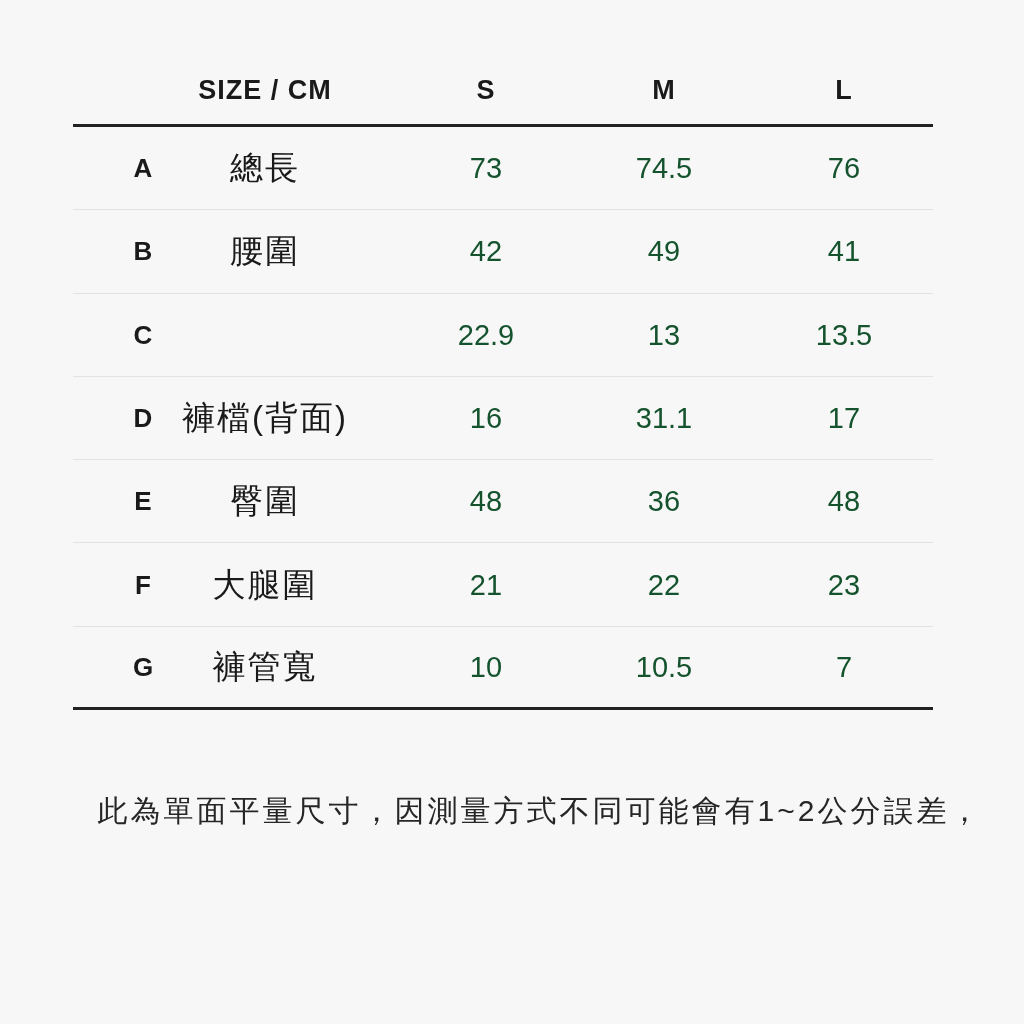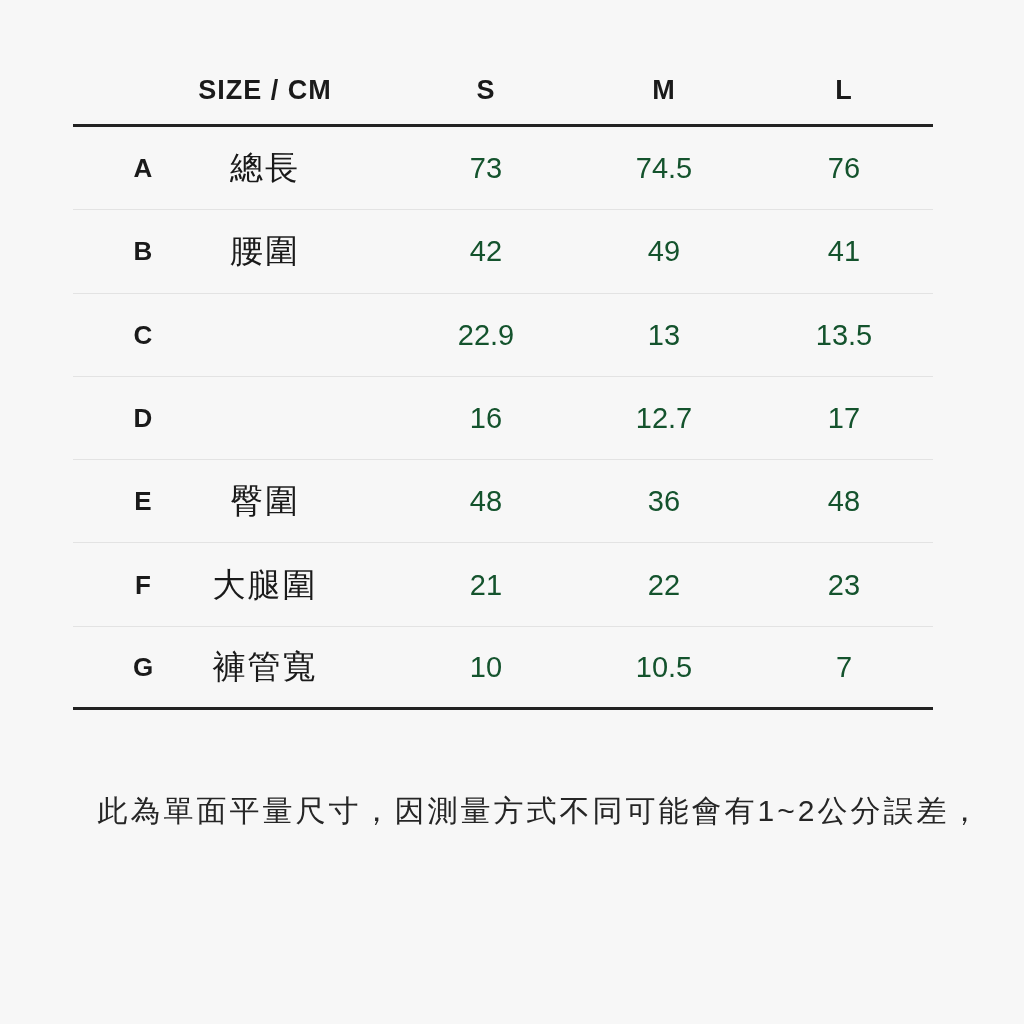--- a/index.html
+++ b/index.html
@@ -113,22 +113,23 @@
 
   <div class="row body-row">
     <span class="cell c-letter letter-text">C</span>
     <span class="cell c-s value-text">22.9</span>
     <span class="cell c-m value-text">13</span>
     <span class="cell c-l value-text">13.5</span>
   </div>
 
   <div class="row body-row">
     <span class="cell c-letter letter-text">D</span>
+    <span class="cell c-label label-text">褲檔(背面)</span>
     <span class="cell c-s value-text">16</span>
-    <span class="cell c-m value-text">12.7</span>
+    <span class="cell c-m value-text">31.1</span>
     <span class="cell c-l value-text">17</span>
   </div>
 
   <div class="row body-row">
     <span class="cell c-letter letter-text">E</span>
     <span class="cell c-label label-text">臀圍</span>
     <span class="cell c-s value-text">48</span>
     <span class="cell c-m value-text">36</span>
     <span class="cell c-l value-text">48</span>
   </div>

